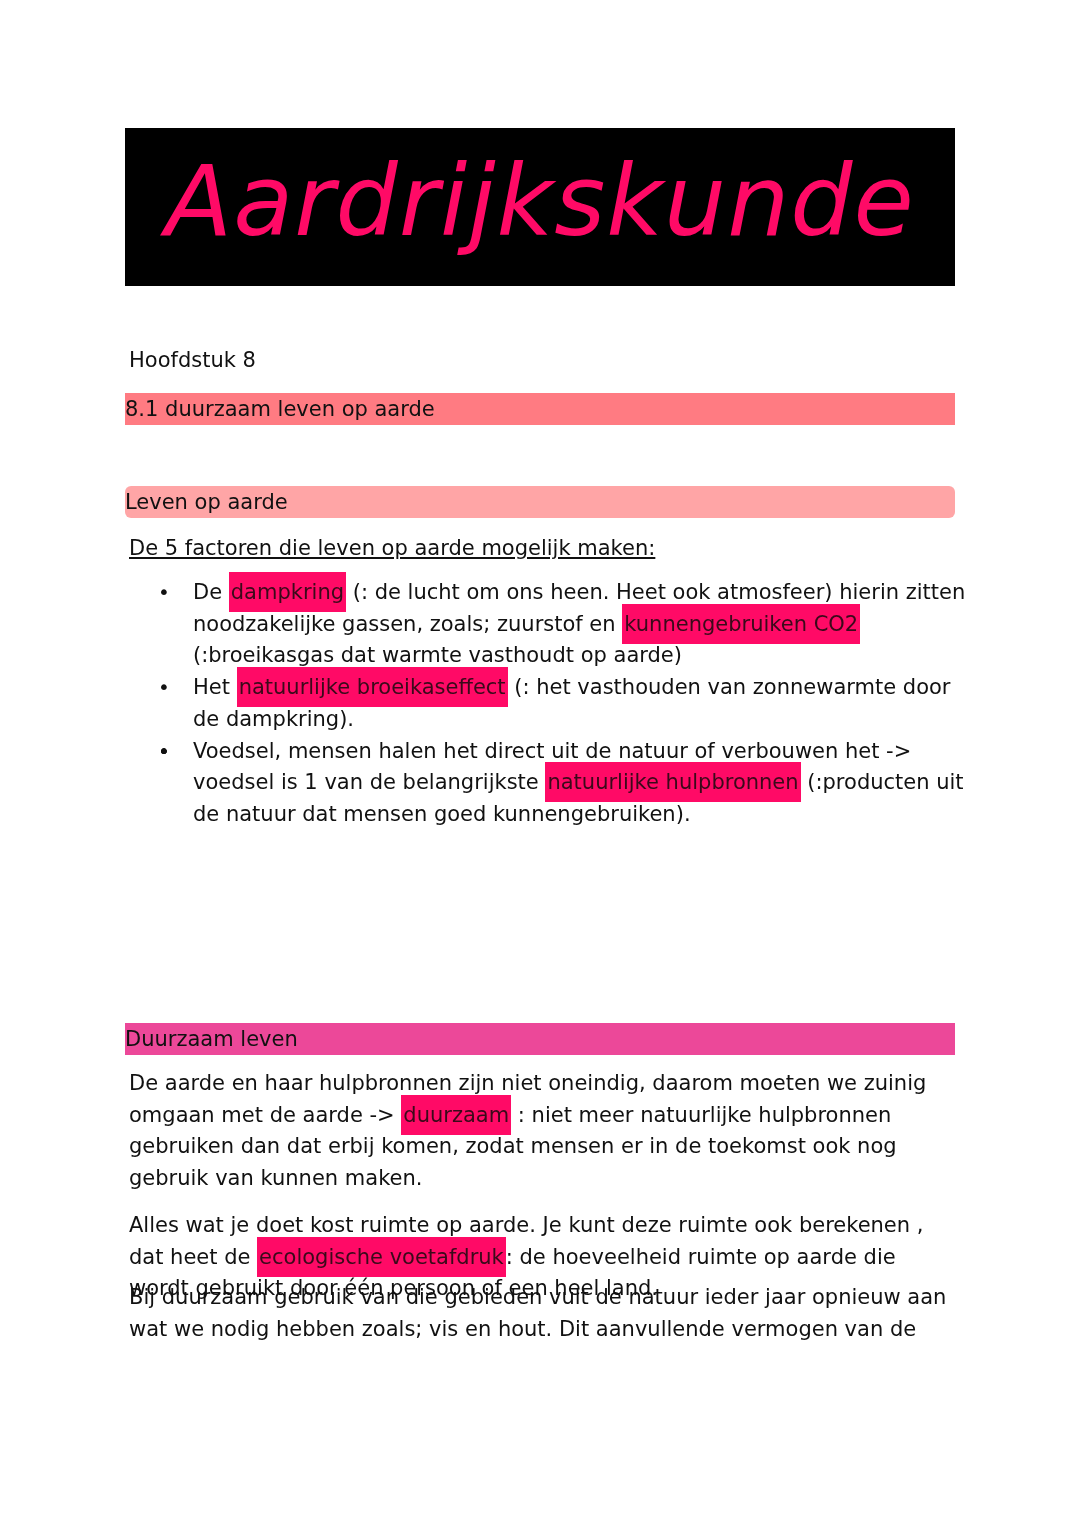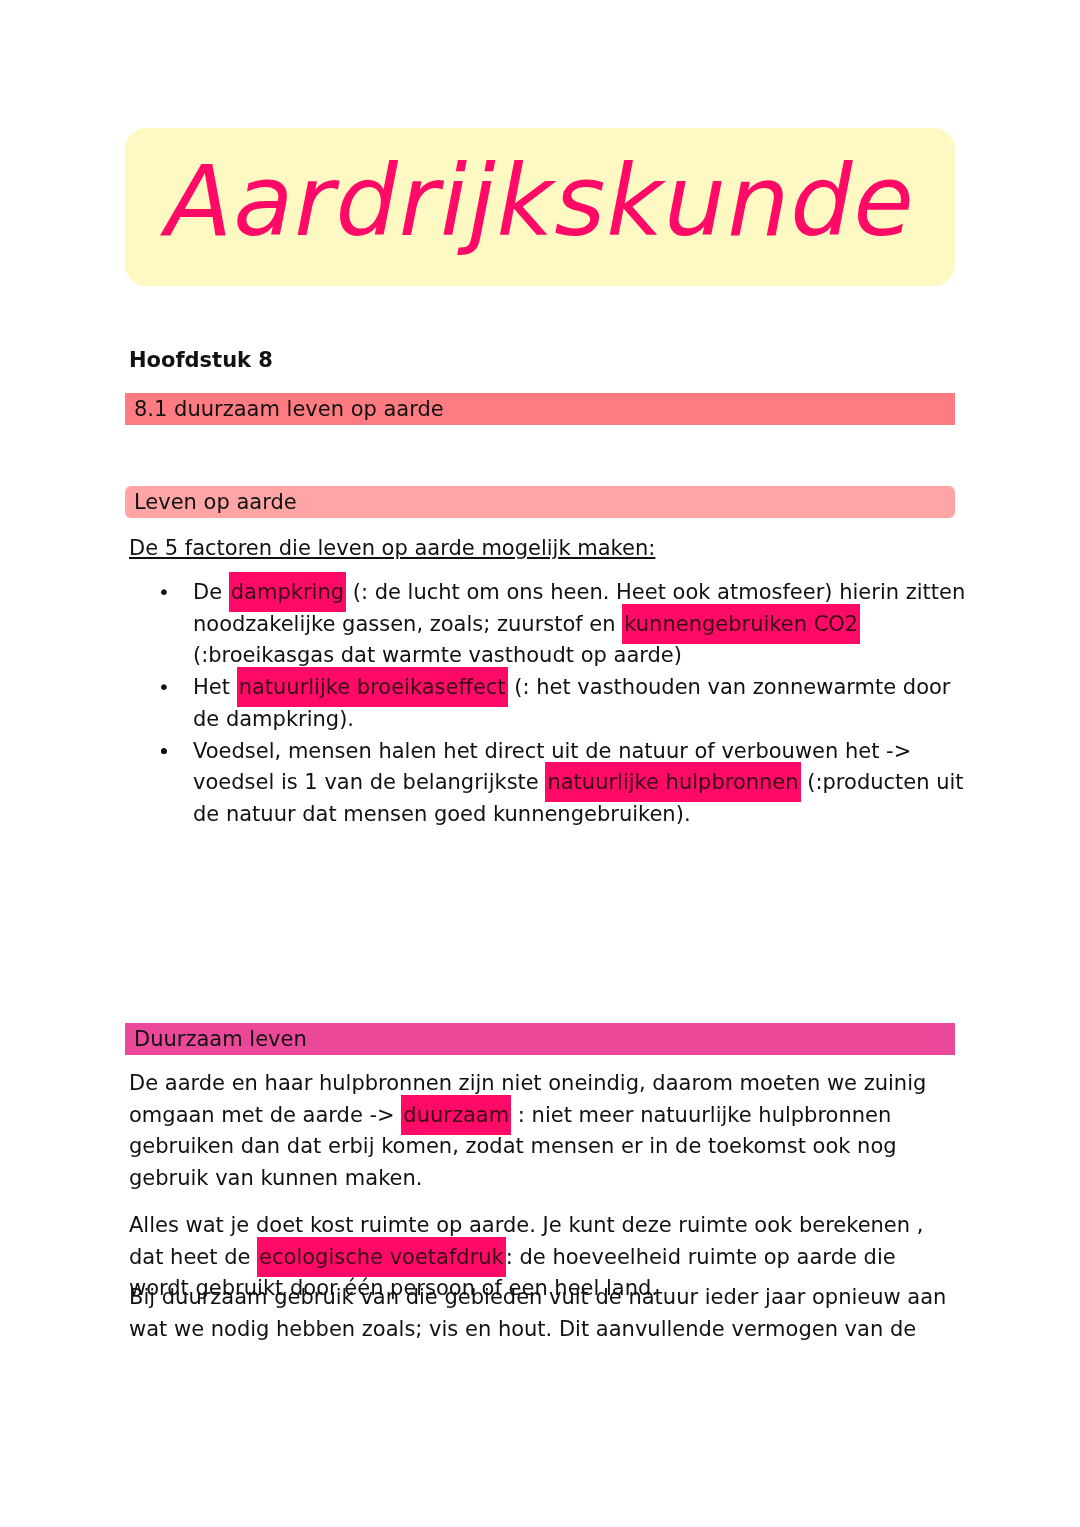--- a/index.html
+++ b/index.html
@@ -14,52 +14,50 @@
       overflow: hidden;
       font-family: "DejaVu Sans", sans-serif;
       color: #111111;
     }
     .title-banner {
       position: absolute;
       left: 125px;
       top: 128px;
       width: 830px;
       height: 158px;
-      background: #fef9c3;
-      border-radius: 21px;
+      background: #000000;
     }
     .title-text {
       position: absolute;
       left: 0;
       top: 18px;
       width: 830px;
       text-align: center;
       font-family: "DejaVu Sans", sans-serif;
       font-size: 98px;
       line-height: 110px;
       color: #ff0a66;
       letter-spacing: 1px;
       font-style: italic;
     }
     .chapter {
       position: absolute;
       left: 129px;
       top: 346px;
       font-size: 21px;
       line-height: 28px;
-      font-weight: bold;
     }
     .bar {
       position: absolute;
       left: 125px;
       width: 830px;
       height: 32px;
       font-size: 21px;
       line-height: 32px;
-      padding-left: 9px;
+      padding-left: 0;
       box-sizing: border-box;
     }
     .bar-section { top: 393px; background: #ff7b82; }
     .bar-sub1 { top: 486px; background: #ffa5a6; border-radius: 6px; }
     .bar-sub2 { top: 1023px; background: #ec4899; }
     .para {
       position: absolute;
       left: 129px;
       width: 820px;
       font-size: 21px;

